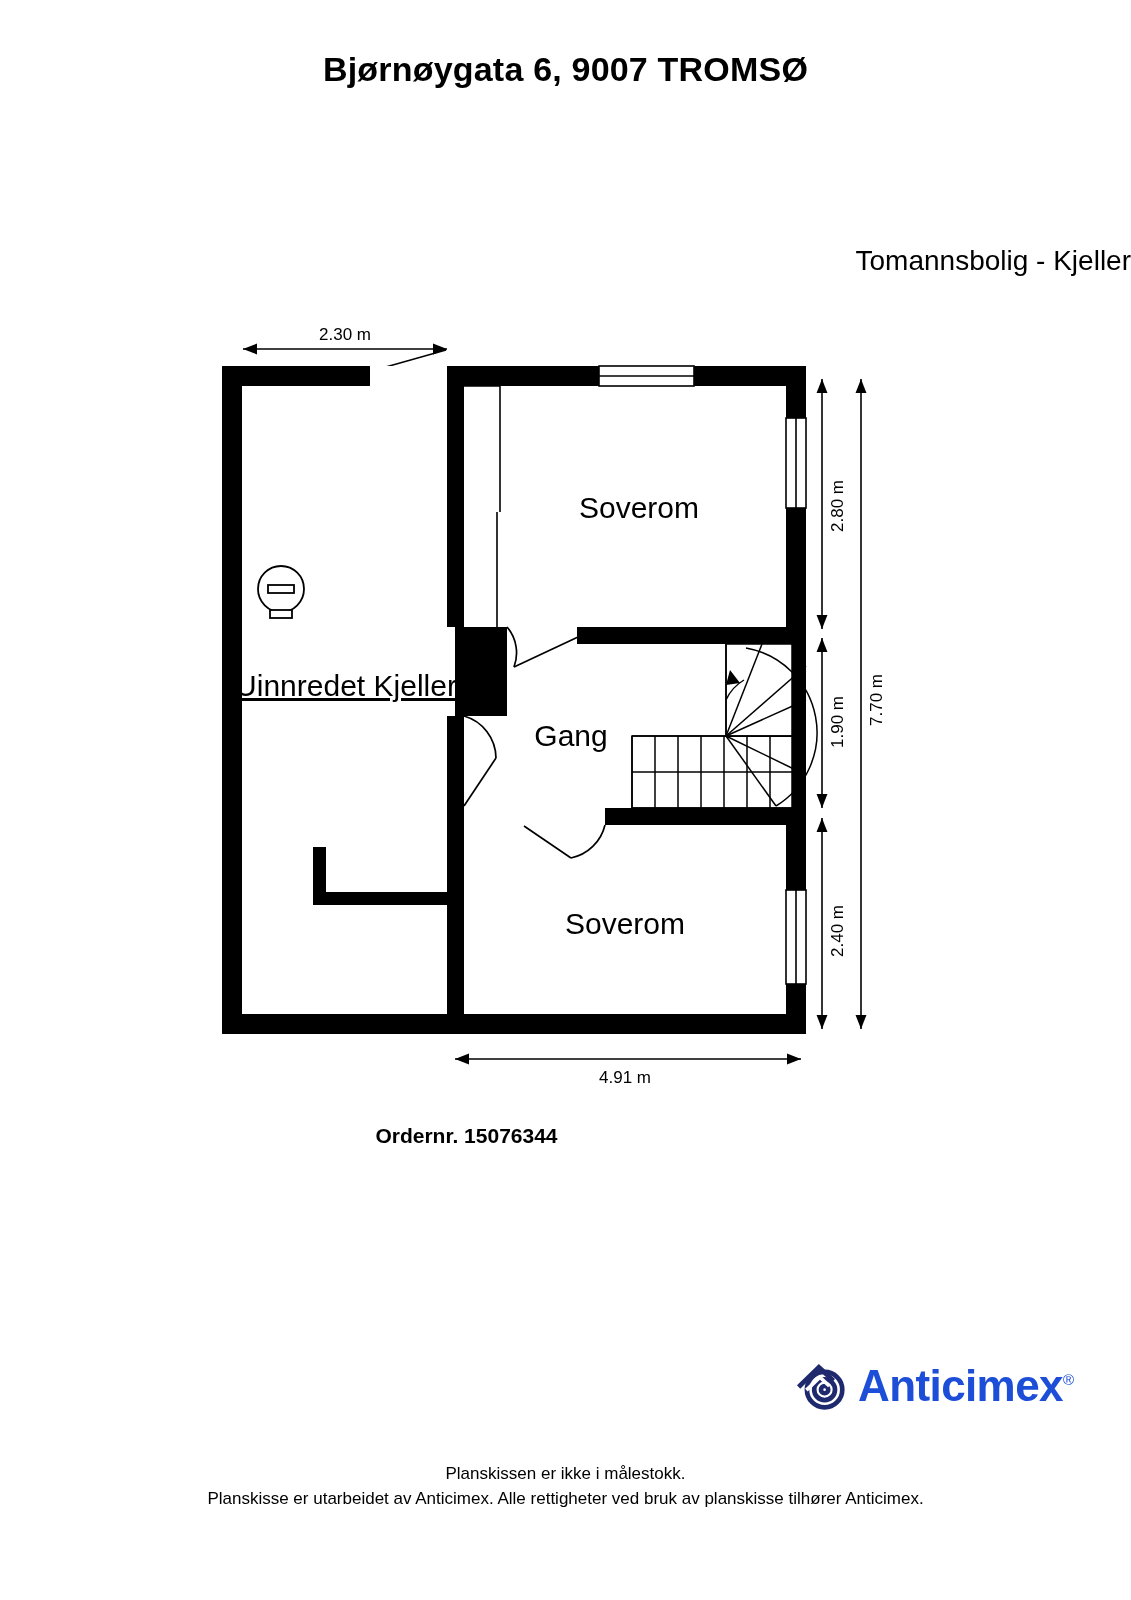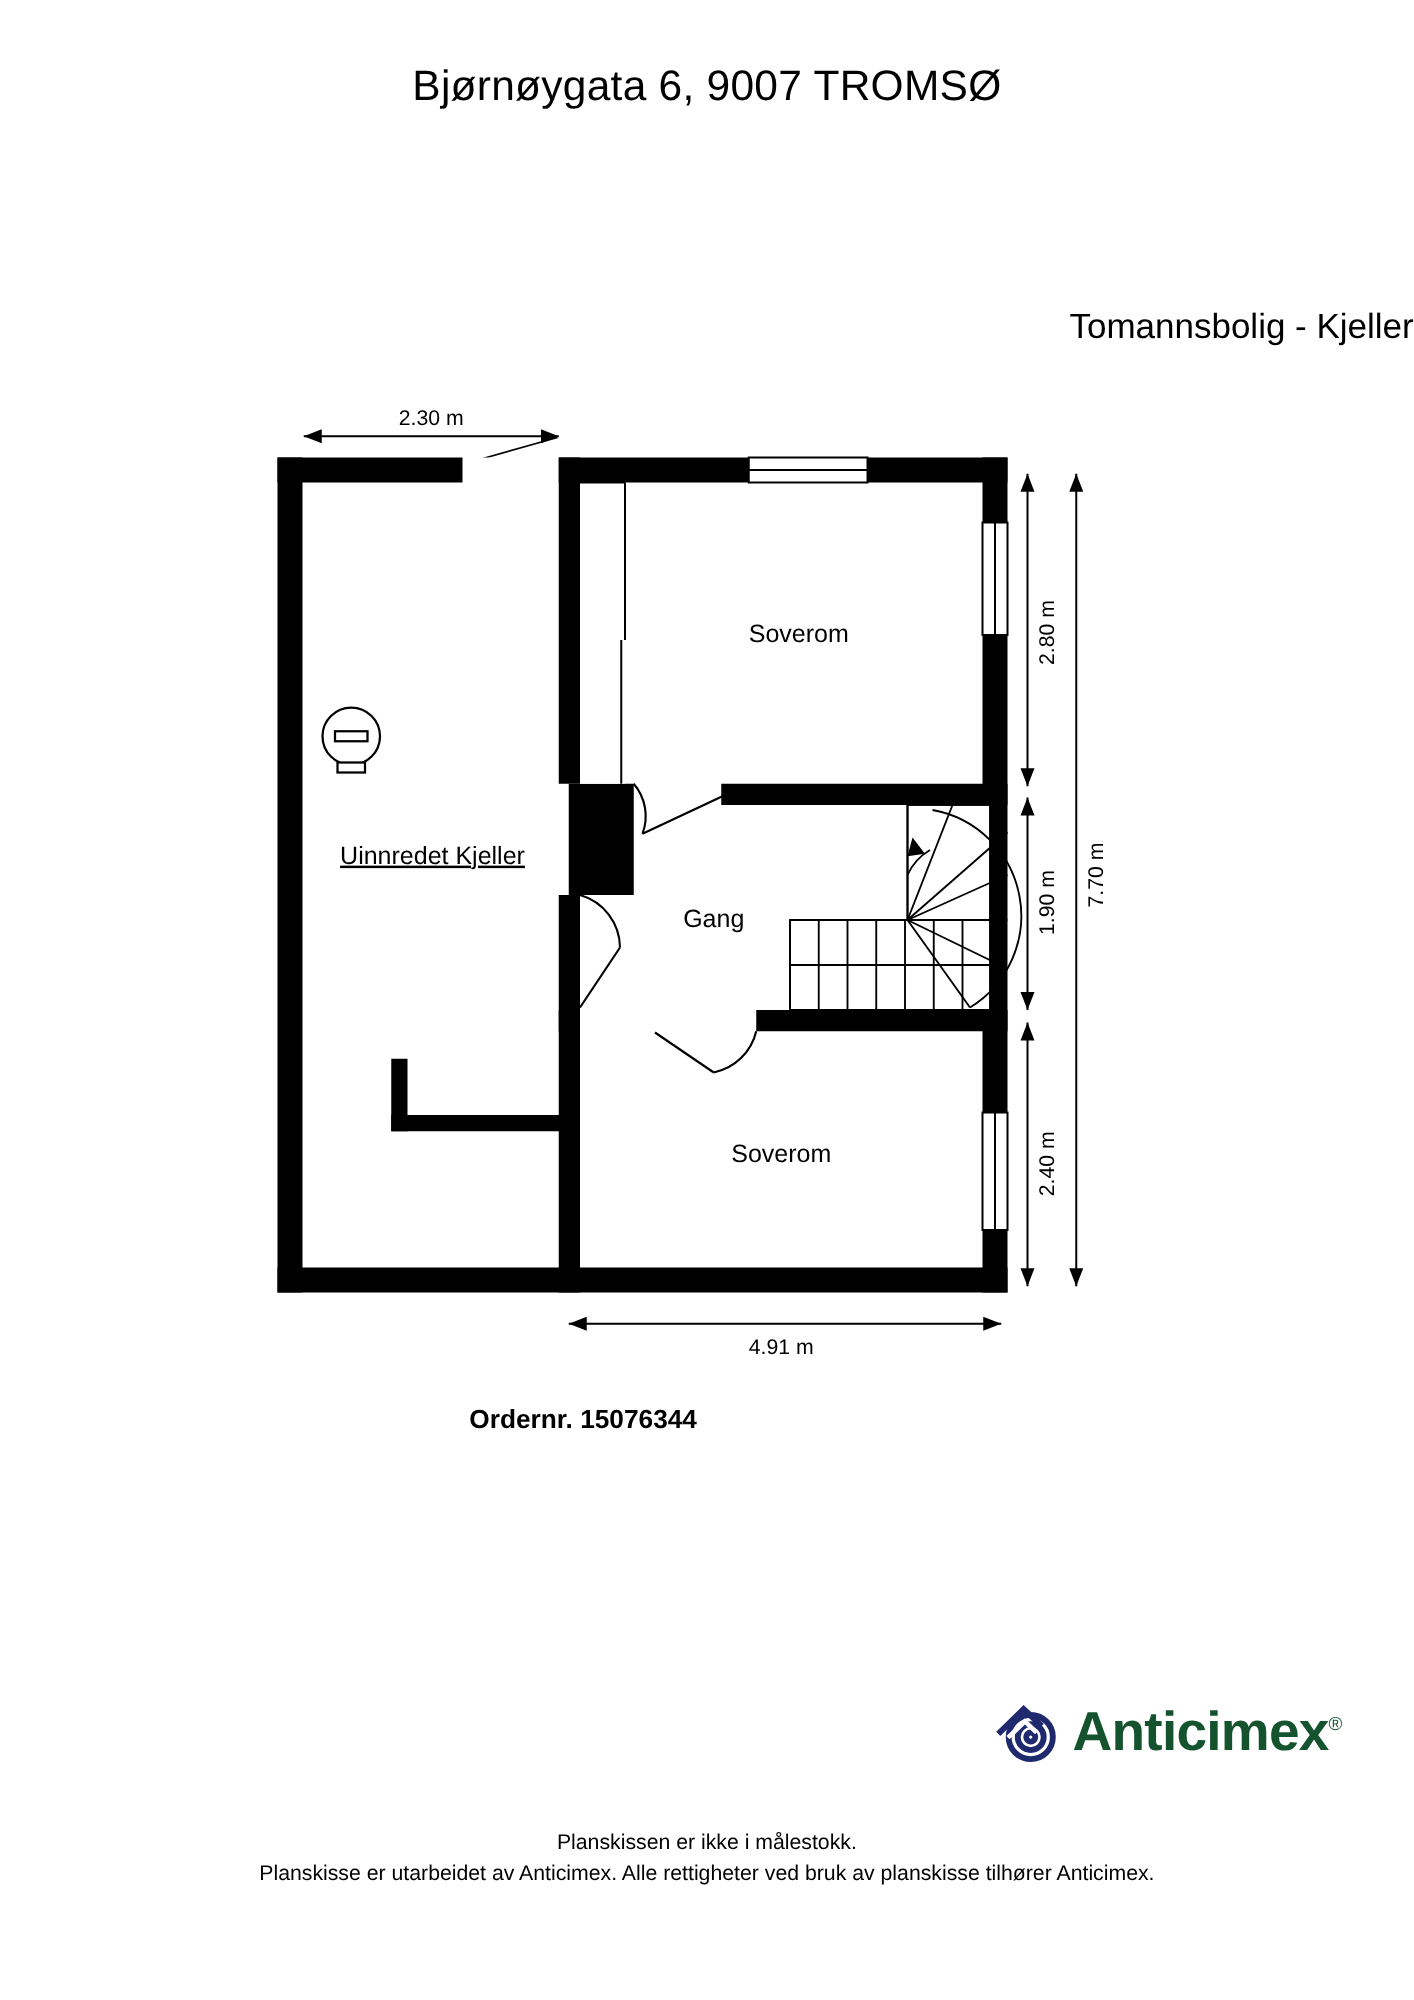--- a/index.html
+++ b/index.html
@@ -21,21 +21,21 @@
     width: 1131px;
     height: 1600px;
   }
   .page-title {
     position: absolute;
     top: 50px;
     left: 0;
     width: 1131px;
     text-align: center;
     font-size: 34px;
-    font-weight: normal;
+    font-weight: bold;
     letter-spacing: 0.2px;
   }
   .plan-subtitle {
     position: absolute;
     top: 245px;
     left: 0;
     width: 1131px;
     text-align: right;
     font-size: 28px;
     font-weight: normal;
@@ -87,21 +87,21 @@
   #plan {
     position: absolute;
     left: 0;
     top: 0;
     width: 1131px;
     height: 1600px;
   }
 
   .room-label {
     position: absolute;
-    font-size: 20px;
+    font-size: 30px;
     white-space: nowrap;
     transform: translate(-50%, -50%);
   }
   .dim-label {
     position: absolute;
     font-size: 17px;
     white-space: nowrap;
     transform: translate(-50%, -50%);
   }
   .dim-label.vert {
@@ -280,21 +280,21 @@
   <div class="logo">
     <svg class="logo-mark" viewBox="0 0 100 100">
       <g fill="none" stroke="#1F2A6E" stroke-width="9" stroke-linecap="butt">
         <circle cx="55" cy="57" r="34"></circle>
         <circle cx="55" cy="57" r="20"></circle>
         <circle cx="55" cy="57" r="7"></circle>
       </g>
       <path d="M 5 52 L 44 14 L 72 40" fill="none" stroke="#1F2A6E" stroke-width="9" stroke-linejoin="miter"></path>
       <path d="M 20 58 L 46 33 L 64 50" fill="none" stroke="#ffffff" stroke-width="7" stroke-linejoin="miter"></path>
     </svg>
-    <div class="logo-word" style="color:#14532d;">
+    <div class="logo-word" style="color:#1d4ed8;">
       <span>Anticimex</span><span class="logo-reg">®</span>
     </div>
   </div>
 
   <div class="footer-note">
     <div>Planskissen er ikke i målestokk.</div>
     <div>Planskisse er utarbeidet av Anticimex. Alle rettigheter ved bruk av planskisse tilhører Anticimex.</div>
   </div>
 
 </div>

